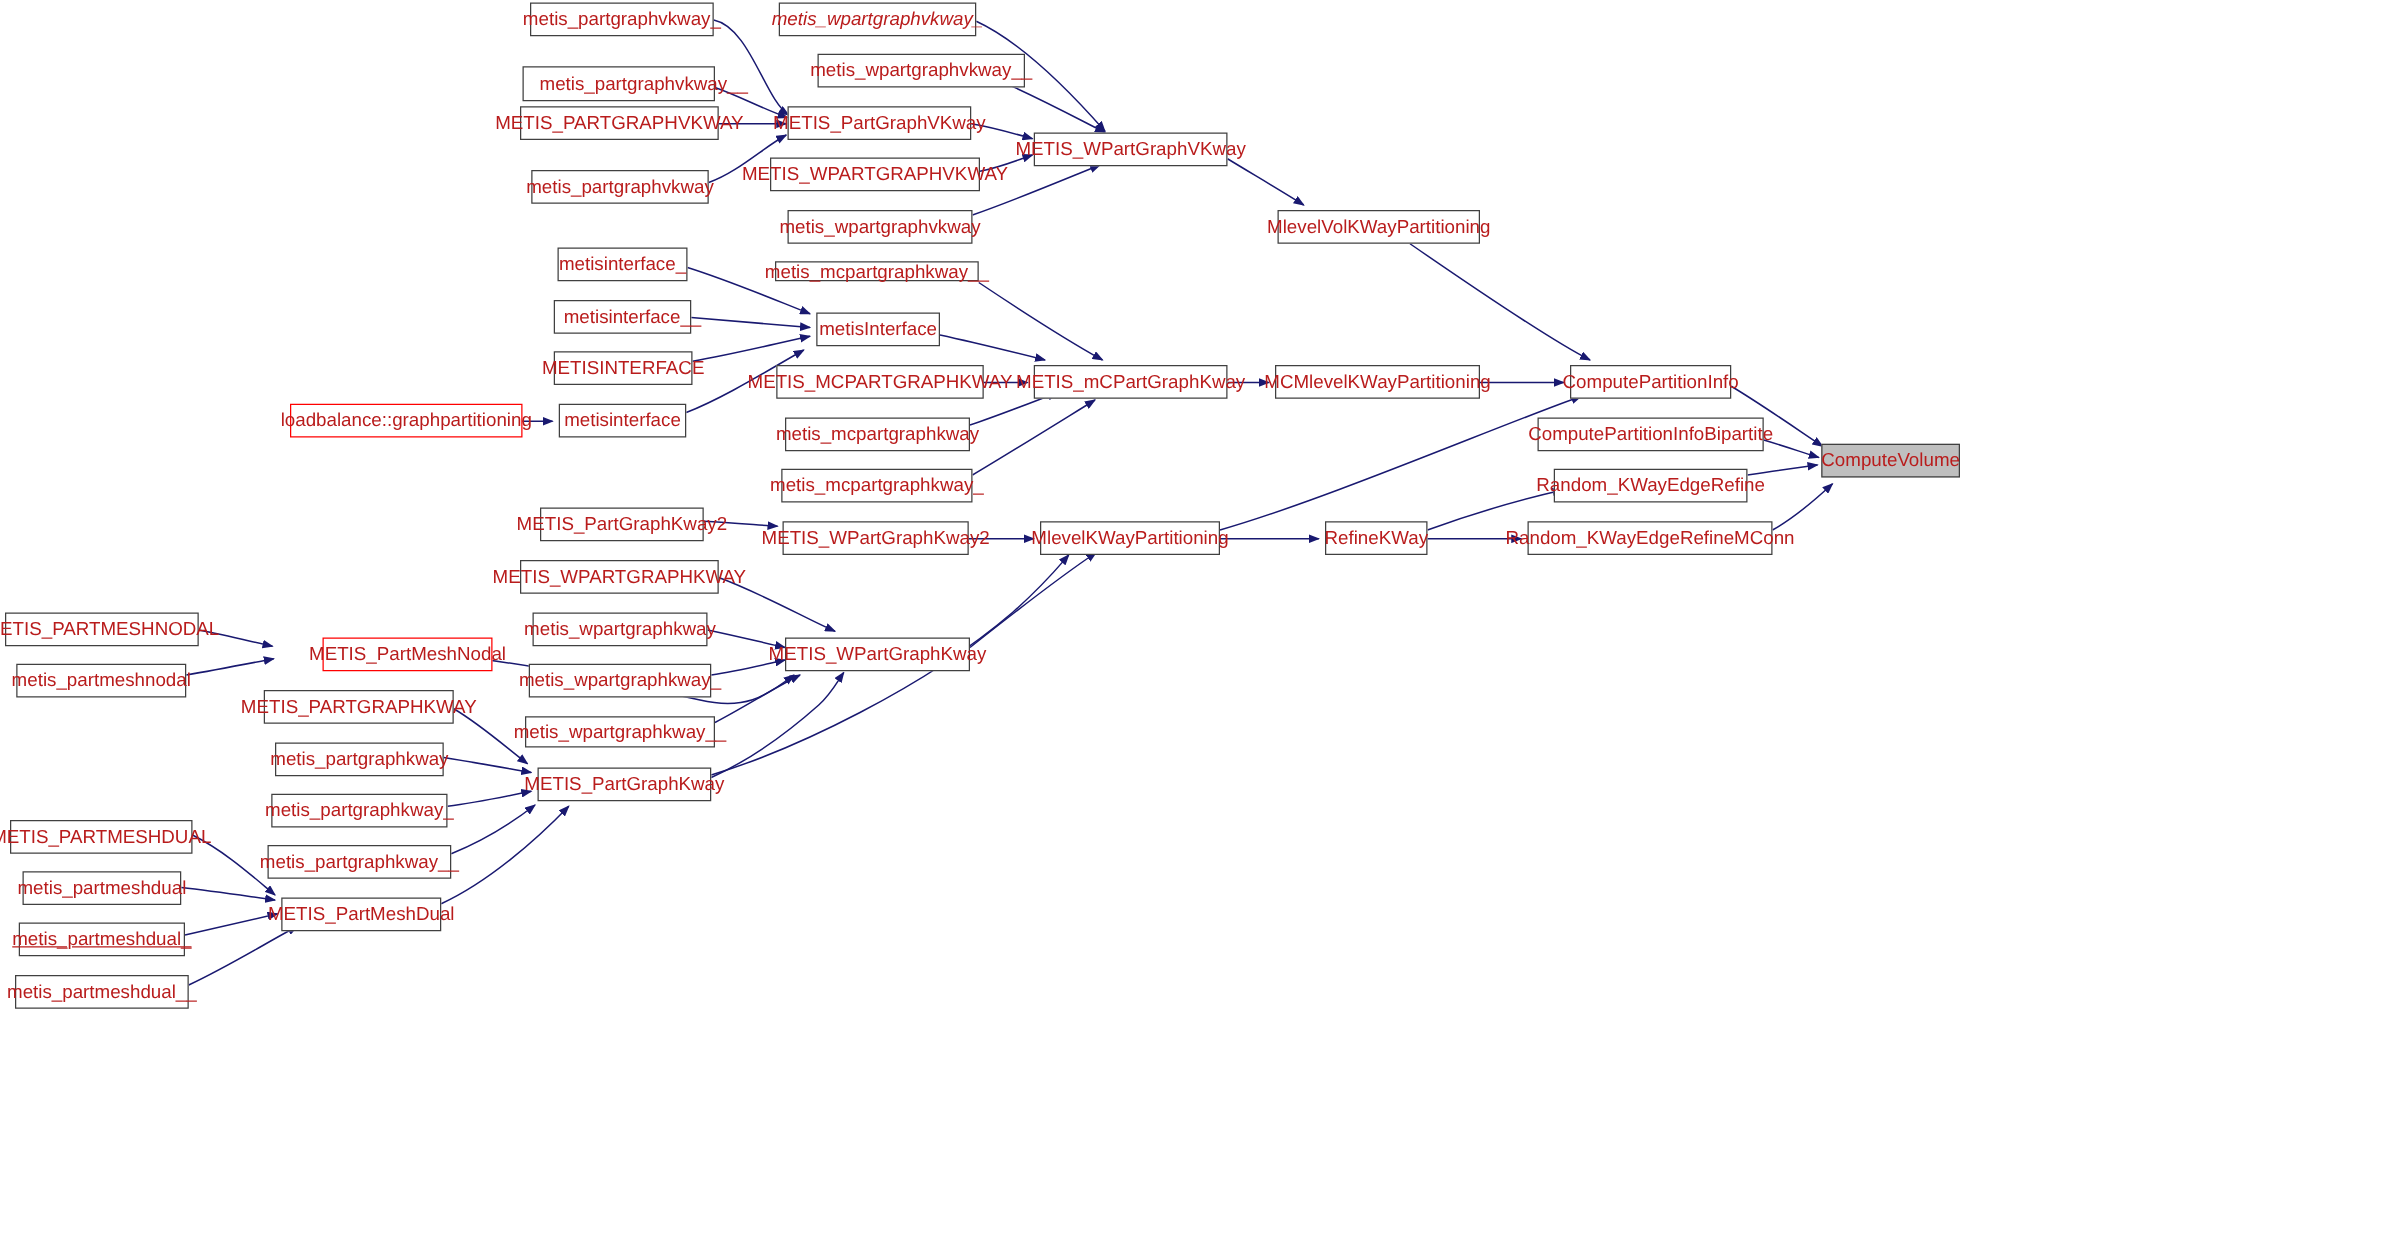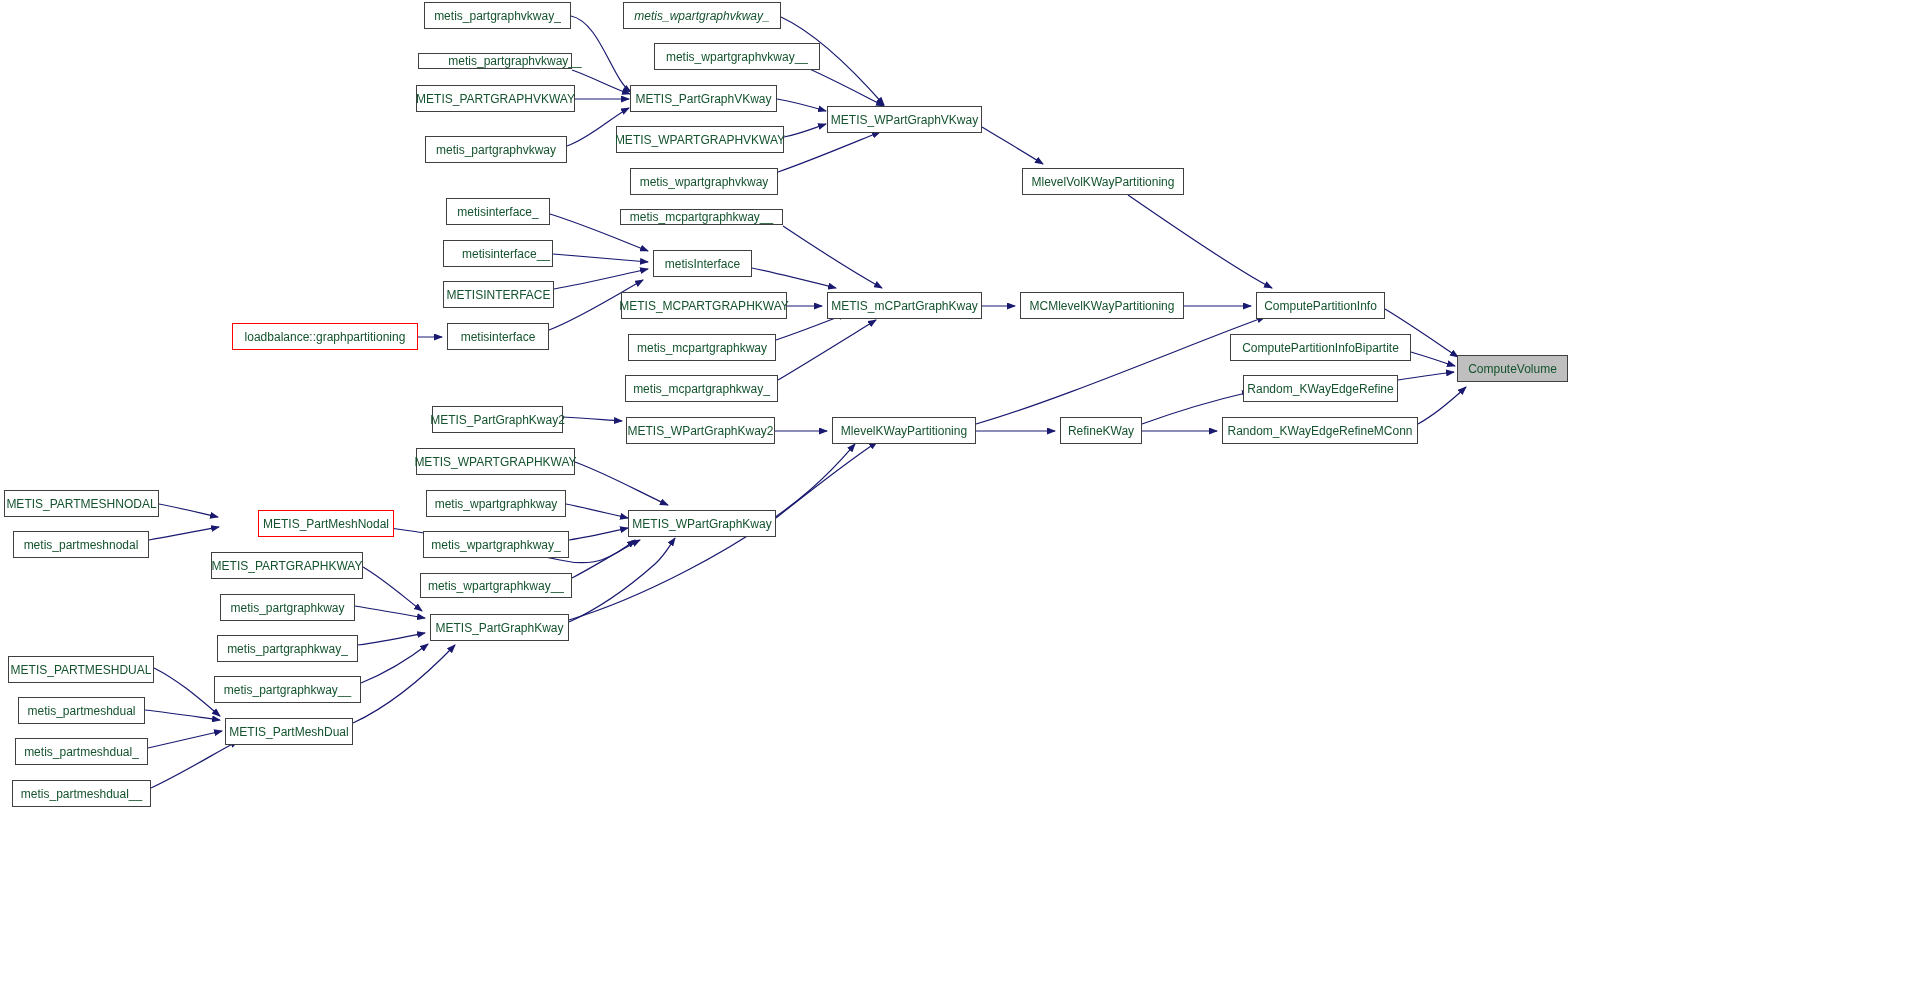--- a/index.html
+++ b/index.html
@@ -24,22 +24,22 @@
     pointer-events: none;
   }
   .node {
     position: absolute;
     box-sizing: border-box;
     display: flex;
     align-items: center;
     justify-content: center;
     border: 1px solid #404040;
     background: #ffffff;
-    color: #14532d;
-    font-size: 12px;
+    color: #b91c1c;
+    font-size: 15px;
     line-height: 1;
     white-space: nowrap;
     letter-spacing: 0px;
   }
   .node.red {
     border-color: #ff0000;
     margin-left: 38px;
   }
   .node.highlight {
     background: #bfbfbf;
@@ -115,21 +115,21 @@
         <path d="M149,540 C172,536 198,531 219,527" fill="none" stroke="#191970" stroke-width="1.2" marker-end="url(#arrowhead)"></path>
       </g>
   </svg>
   <div id="node-group">
       <div class="node" style="left: 424px; top: 2px; width: 147px; height: 27px;">
         <span class="node-label">metis_partgraphvkway_</span>
       </div>
       <div class="node" style="left: 623px; top: 2px; width: 158px; height: 27px; font-style: italic;">
         <span class="node-label">metis_wpartgraphvkway_</span>
       </div>
-      <div class="node" style="left: 418px; top: 53px; width: 154px; height: 16px; padding-left: 40px;">
+      <div class="node" style="left: 418px; top: 53px; width: 154px; height: 28px; padding-left: 40px;">
         <span class="node-label">metis_partgraphvkway__</span>
       </div>
       <div class="node" style="left: 618px; top: 43px; width: 166px; height: 27px; margin-left: 36px;">
         <span class="node-label">metis_wpartgraphvkway__</span>
       </div>
       <div class="node" style="left: 416px; top: 85px; width: 159px; height: 27px;">
         <span class="node-label">METIS_PARTGRAPHVKWAY</span>
       </div>
       <div class="node" style="left: 630px; top: 85px; width: 147px; height: 27px;">
         <span class="node-label">METIS_PartGraphVKway</span>
@@ -253,20 +253,20 @@
       </div>
       <div class="node" style="left: 214px; top: 676px; width: 147px; height: 27px;">
         <span class="node-label">metis_partgraphkway__</span>
       </div>
       <div class="node" style="left: 18px; top: 697px; width: 127px; height: 27px;">
         <span class="node-label">metis_partmeshdual</span>
       </div>
       <div class="node" style="left: 225px; top: 718px; width: 128px; height: 27px;">
         <span class="node-label">METIS_PartMeshDual</span>
       </div>
-      <div class="node" style="left: 15px; top: 738px; width: 133px; height: 27px;">
+      <div class="node" style="left: 15px; top: 738px; width: 133px; height: 27px; text-decoration: underline;">
         <span class="node-label">metis_partmeshdual_</span>
       </div>
       <div class="node" style="left: 12px; top: 780px; width: 139px; height: 27px;">
         <span class="node-label">metis_partmeshdual__</span>
       </div>
     </div>
 </div>
 
 </body></html>

